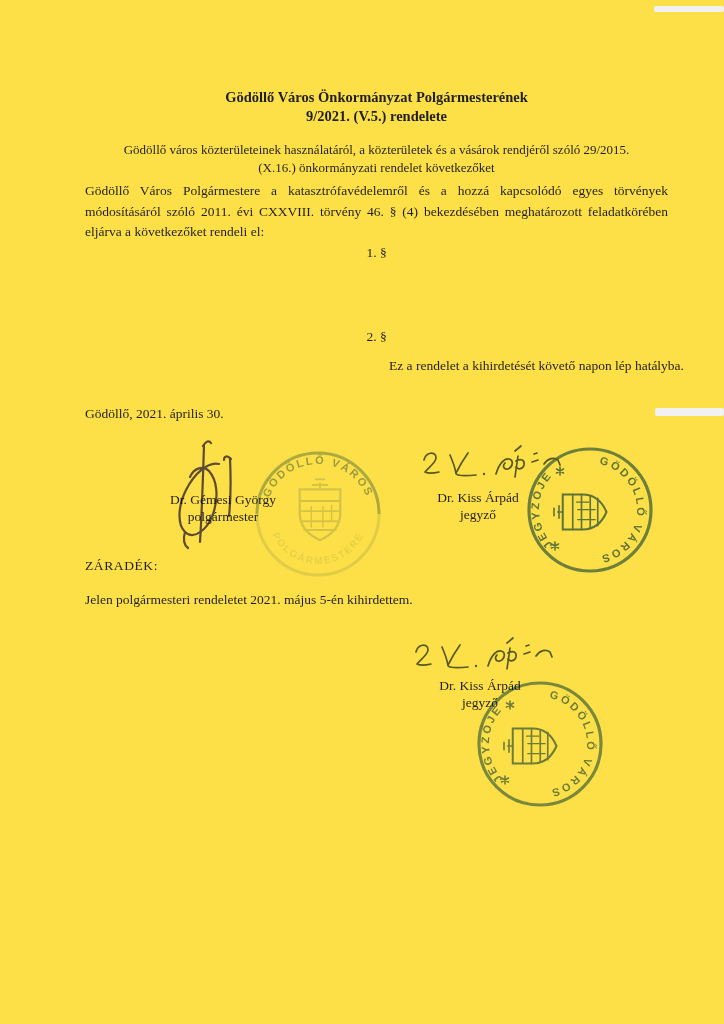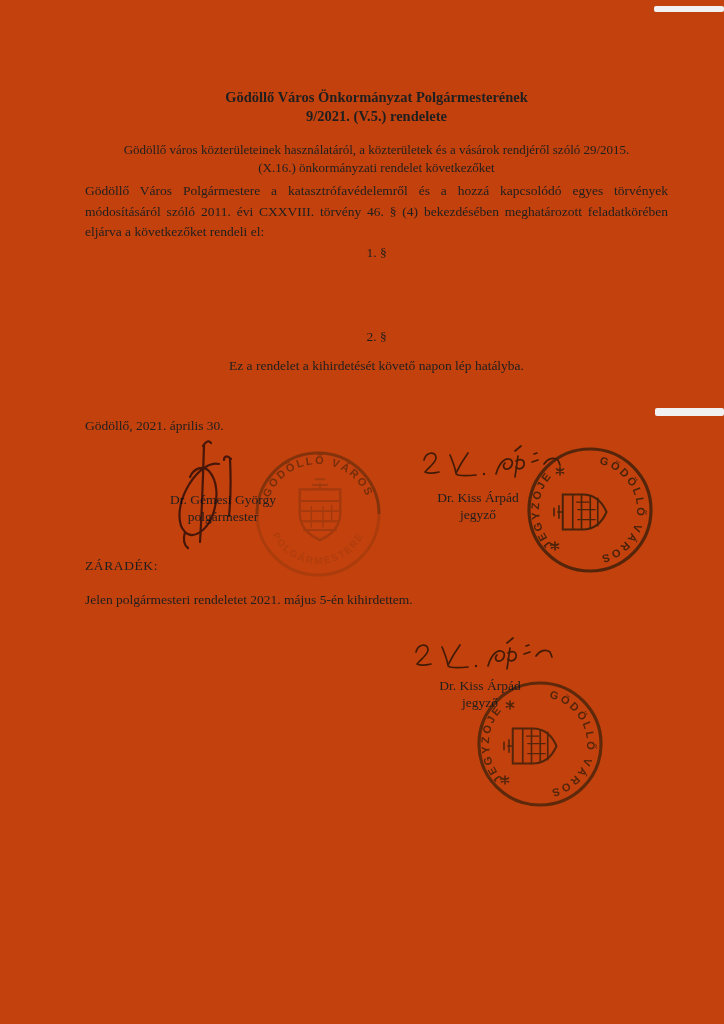--- a/index.html
+++ b/index.html
@@ -1,36 +1,36 @@
 <!DOCTYPE html>
 <html lang="hu"><head>
 <meta charset="utf-8">
 <style>
   html,body{margin:0;padding:0;background:#888;}
   .page{
     position:relative;
     width:724px;height:1024px;
     margin:0 auto;
-    background:#c2410c;
+    background:#fde047;
     font-family:"Liberation Serif", serif;
     color:#1f1f1f;
     overflow:hidden;
   }
   .abs{position:absolute;}
   .content{left:85px;width:583px;}
   .title{top:88px;text-align:center;font-weight:bold;font-size:14.5px;line-height:19px;}
   .subtitle{top:141px;text-align:center;font-size:13px;line-height:18px;}
   .para{font-size:13.5px;line-height:20.5px;text-align:justify;}
   .p1{top:181px;}
   .p2{top:270px;}
-  .p3{top:356px;text-align:center;}
+  .p3{top:356px;text-align:right;margin-left:16px;}
   .sect{font-size:13.5px;text-align:center;}
   .s1{top:245px;}
   .s2{top:329px;}
-  .dateline{top:418px;font-size:13.5px;}
+  .dateline{top:406px;font-size:13.5px;}
   .sigblock{text-align:center;font-size:13.5px;line-height:17px;}
   .sig-mayor{left:148px;top:491px;width:150px;}
   .sig-notary{left:403px;top:489px;width:150px;}
   .sig-notary-b{left:405px;top:677px;width:150px;}
   .zaradek{top:558px;font-size:13.5px;letter-spacing:.6px;}
   .promulg{top:592px;font-size:13.5px;}
   .overlay{position:absolute;left:0;top:0;pointer-events:none;mix-blend-mode:multiply;}
   .artifact{background:#f1f1f1;border-radius:2px;}
 </style>
 </head>

